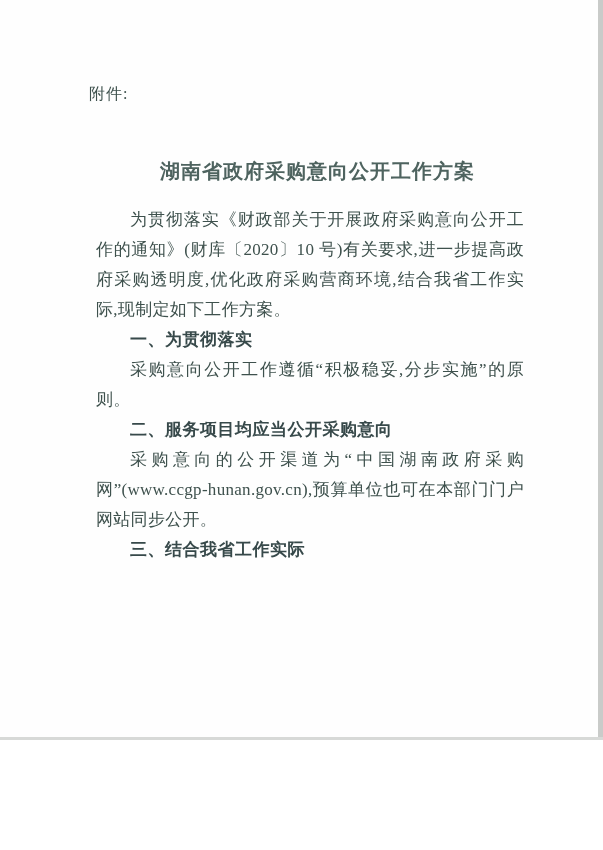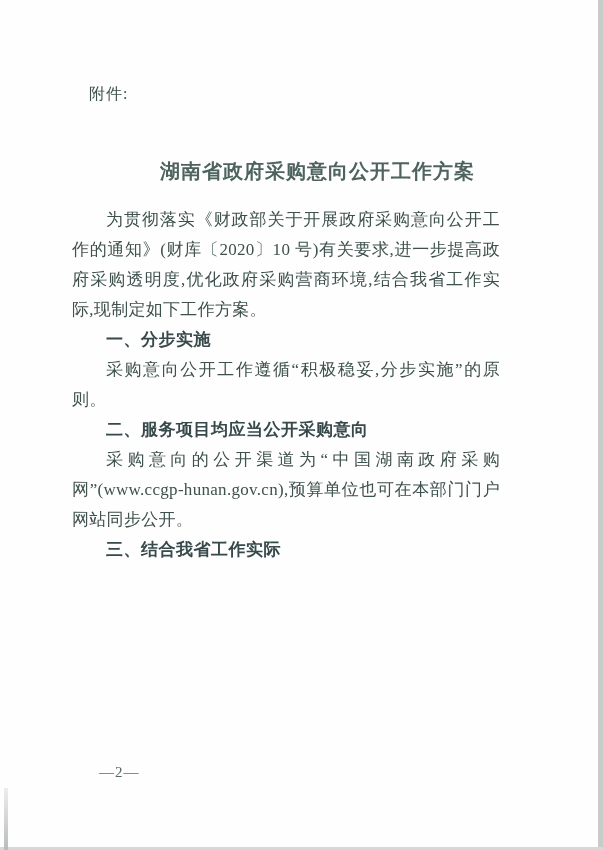--- a/index.html
+++ b/index.html
@@ -12,21 +12,21 @@
   }
   * { box-sizing: border-box; }
   html, body {
     margin: 0;
     padding: 0;
     background: #ffffff;
   }
   .page {
     position: relative;
     width: 603px;
-    height: 850px;
+    height: 740px;
     background: var(--paper-color);
     overflow: hidden;
     font-family: "Liberation Serif", "DejaVu Serif", serif;
   }
   .attachment {
     position: absolute;
     left: 89px;
     top: 84px;
     font-size: 16px;
     color: var(--text-color);
@@ -39,21 +39,21 @@
     width: 100%;
     margin: 16px;
     text-align: center;
     font-size: 20px;
     font-weight: 700;
     letter-spacing: 1px;
     color: var(--title-color);
   }
   .body-flow {
     position: absolute;
-    left: 72px;
+    left: 96px;
     top: 205px;
     width: 428px;
     font-size: 17px;
     line-height: 30px;
     color: var(--text-color);
   }
   .body-flow p { margin: 0; }
   .paragraph {
     text-indent: 2em;
     text-align: justify;
@@ -102,21 +102,21 @@
 </head>
 <body>
 
 <div class="page">
   <div class="attachment">附件:</div>
 
   <h1 class="doc-title">湖南省政府采购意向公开工作方案</h1>
 
   <div class="body-flow">
       <p class="paragraph">为贯彻落实《财政部关于开展政府采购意向公开工作的通知》(财库〔2020〕10 号)有关要求,进一步提高政府采购透明度,优化政府采购营商环境,结合我省工作实际,现制定如下工作方案。</p>
-      <p class="heading">一、分步实施</p>
+      <p class="heading">一、为贯彻落实</p>
       <p class="paragraph">采购意向公开工作遵循“积极稳妥,分步实施”的原则。</p>
       <p class="heading">二、服务项目均应当公开采购意向</p>
       <p class="paragraph">采购意向的公开渠道为“中国湖南政府采购网”(www.ccgp-hunan.gov.cn),预算单位也可在本部门门户网站同步公开。</p>
       <p class="heading">三、结合我省工作实际</p>
     </div>
 
   <div class="page-number">—2—</div>
 
   <div class="edge-right"></div>
   <div class="edge-bottom"></div>

